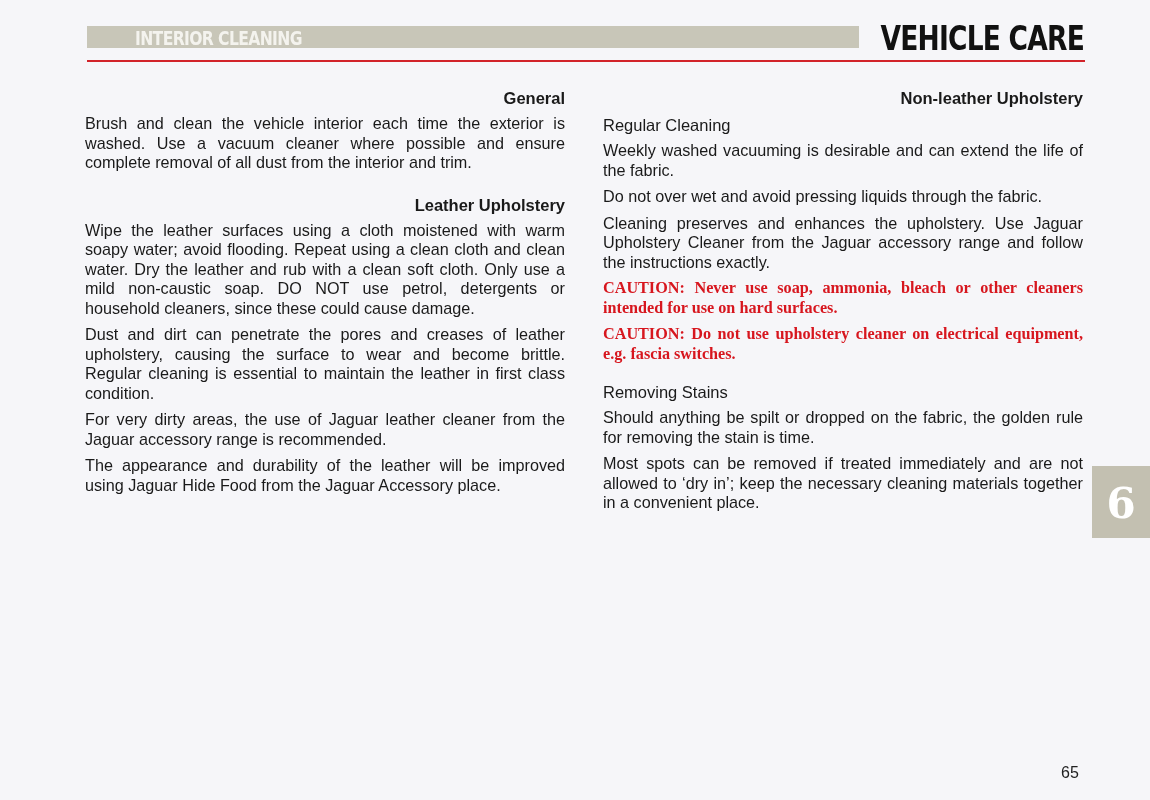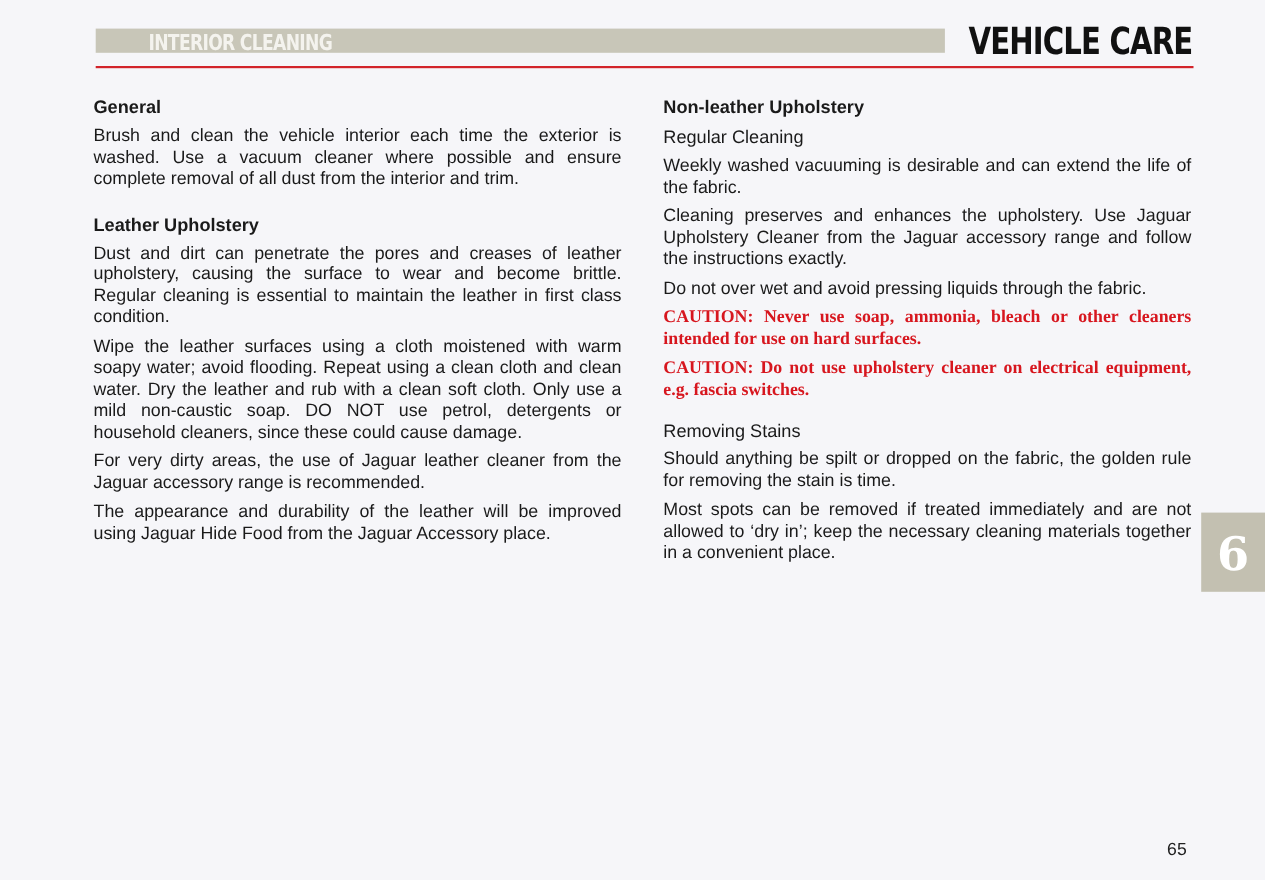--- a/index.html
+++ b/index.html
@@ -24,21 +24,21 @@
     color: #111; letter-spacing: -1px; transform: scaleX(0.78); transform-origin: right center;
   }
   .header-rule {
     position: absolute; left: 87px; top: 60px; width: 998px; height: 2px;
     background: #d2232a;
   }
   .col { position: absolute; top: 87px; width: 480px; font-size: 16.2px; line-height: 19.5px; }
   .col.left { left: 85px; }
   .col.right { left: 603px; }
   .col p { margin: 0 0 7px 0; text-align: justify; }
-  .col h2 { margin: 0 0 5px 0; font-size: 16.5px; font-weight: bold; line-height: 22px; }
+  .col h2 { margin: 0 0 5px 0; font-size: 16.5px; font-weight: bold; line-height: 22px; text-align: right; }
   .col h3 { margin: 0 0 5px 0; font-size: 16.5px; font-weight: normal; line-height: 22px; }
   .gap-lg { height: 14px; }
   .gap-md { height: 10px; }
   .caution { color: #d7161e; font-weight: bold; font-family: Liberation Serif, serif; }
   .chapter-tab {
     position: absolute; left: 1092px; top: 466px; width: 58px; height: 72px;
     background: #c3c0b1; color: #fff;
     font-family: "DejaVu Serif", serif; font-weight: bold; font-size: 42px;
     text-align: center; line-height: 76px;
   }
@@ -56,32 +56,32 @@
 <div class="header-bar"></div>
 <div class="header-left-title">INTERIOR CLEANING</div>
 <div class="header-right-title">VEHICLE CARE</div>
 <div class="header-rule"></div>
 
 <div class="col left">
   <h2>General</h2>
   <p>Brush and clean the vehicle interior each time the exterior is washed. Use a vacuum cleaner where possible and ensure complete removal of all dust from the interior and trim.</p>
   <div class="gap-lg"></div>
   <h2>Leather Upholstery</h2>
+  <p>Wipe the leather surfaces using a cloth moistened with warm soapy water; avoid flooding. Repeat using a clean cloth and clean water. Dry the leather and rub with a clean soft cloth. Only use a mild non-caustic soap. DO NOT use petrol, detergents or household cleaners, since these could cause damage.</p>
   <p>Dust and dirt can penetrate the pores and creases of leather upholstery, causing the surface to wear and become brittle. Regular cleaning is essential to maintain the leather in first class condition.</p>
-  <p>Wipe the leather surfaces using a cloth moistened with warm soapy water; avoid flooding. Repeat using a clean cloth and clean water. Dry the leather and rub with a clean soft cloth. Only use a mild non-caustic soap. DO NOT use petrol, detergents or household cleaners, since these could cause damage.</p>
   <p>For very dirty areas, the use of Jaguar leather cleaner from the Jaguar accessory range is recommended.</p>
   <p>The appearance and durability of the leather will be improved using Jaguar Hide Food from the Jaguar Accessory place.</p>
 </div>
 
 <div class="col right">
   <h2>Non-leather Upholstery</h2>
   <h3>Regular Cleaning</h3>
   <p>Weekly washed vacuuming is desirable and can extend the life of the fabric.</p>
+  <p>Do not over wet and avoid pressing liquids through the fabric.</p>
   <p>Cleaning preserves and enhances the upholstery. Use Jaguar Upholstery Cleaner from the Jaguar accessory range and follow the instructions exactly.</p>
-  <p>Do not over wet and avoid pressing liquids through the fabric.</p>
   <p class="caution">CAUTION: Never use soap, ammonia, bleach or other cleaners intended for use on hard surfaces.</p>
   <p class="caution">CAUTION: Do not use upholstery cleaner on electrical equipment, e.g. fascia switches.</p>
   <div class="gap-md"></div>
   <h3>Removing Stains</h3>
   <p>Should anything be spilt or dropped on the fabric, the golden rule for removing the stain is time.</p>
   <p>Most spots can be removed if treated immediately and are not allowed to ‘dry in’; keep the necessary cleaning materials together in a convenient place.</p>
 </div>
 
 <div class="chapter-tab">6</div>
 <div class="page-number">65</div>

